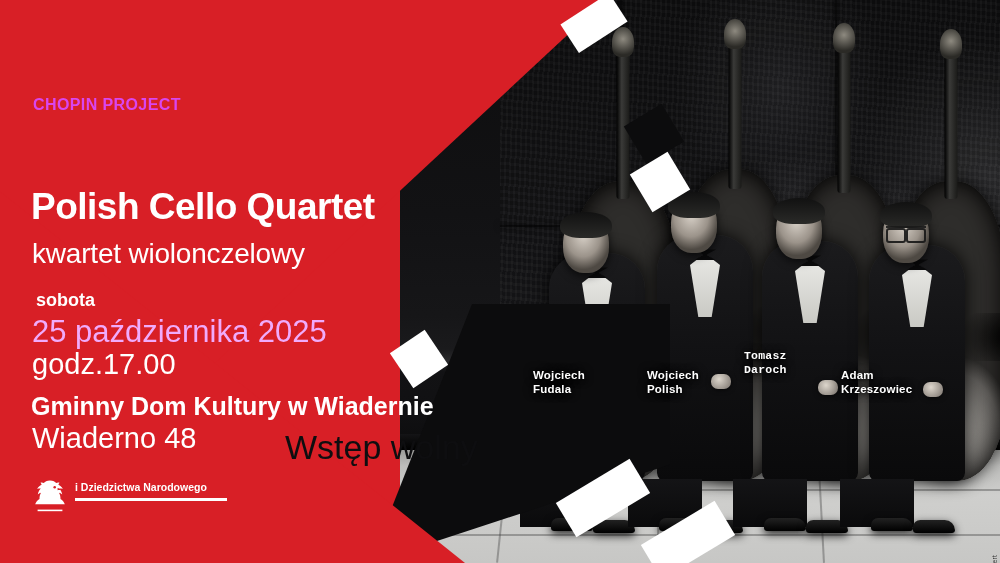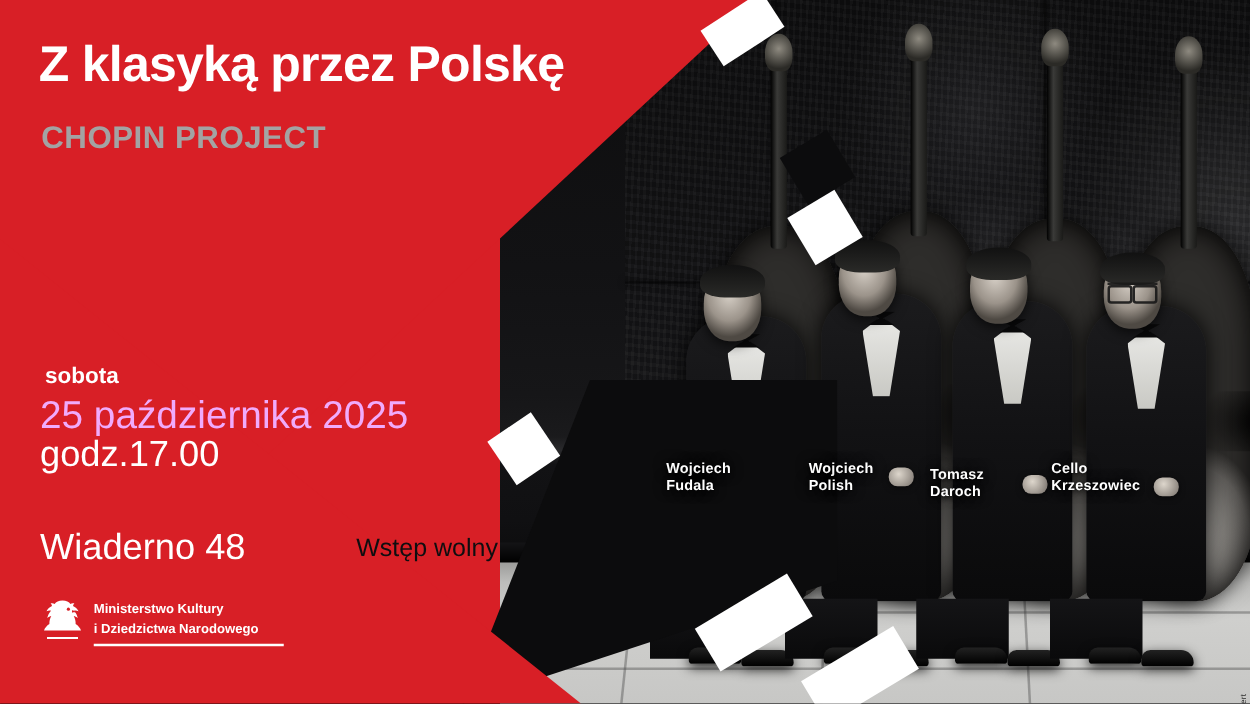--- a/index.html
+++ b/index.html
@@ -185,21 +185,21 @@
   
   .content{ position:absolute; inset:0; }
 
   .t-title{
     position:absolute; left:31px; top:32px;
     color:#fff; font-weight:bold; font-size:40px; letter-spacing:-.6px;
     line-height:1;
   }
   .t-sub{
     position:absolute; left:33px; top:96px;
-    color:#a3a3a3; font-weight:bold; font-size:25px; letter-spacing:.4px;
+    color:#d946ef; font-weight:bold; font-size:16px; letter-spacing:.4px;
   }
   .t-group{
     position:absolute; left:31px; top:188px;
     color:#fff; font-weight:bold; font-size:37px; letter-spacing:-.5px;
     line-height:1;
   }
   .t-group2{
     position:absolute; left:32px; top:238px;
     color:#fff; font-weight:normal; font-size:28px; letter-spacing:-.2px;
   }
@@ -218,21 +218,21 @@
   .t-venue{
     position:absolute; left:31px; top:392px;
     color:#fff; font-weight:bold; font-size:25px;
   }
   .t-addr{
     position:absolute; left:32px; top:422px;
     color:#fff; font-weight:normal; font-size:29px;
   }
   .t-free{
     position:absolute; left:285px; top:428px;
-    color:#0e0e10; font-weight:normal; font-size:20px;
+    color:#0e0e10; font-weight:normal; font-size:34px;
   }
 
   
   .logos{ position:absolute; left:33px; top:478px; display:flex; align-items:center; gap:26px; }
 
   .logo-mk{ display:flex; align-items:flex-start; gap:8px; }
   .eagle{
     width:34px; height:38px; position:relative; flex:none;
   }
   .logo-mk-text{
@@ -370,53 +370,54 @@
   <div class="sq white" style="left:645px; top:520px; width:86px; height:40px; transform:rotate(-31deg);"></div>
 
   <div class="name-label" style="left:533px; top:369px;">
     <div>Wojciech</div>
     <div>Fudala</div>
   </div>
   <div class="name-label" style="left:647px; top:369px;">
     <div>Wojciech</div>
     <div>Polish</div>
   </div>
-  <div class="name-label" style="left:744px; top:374px;">
+  <div class="name-label" style="left:744px; top:349px;font-family:Liberation Mono, monospace;">
     <div>Tomasz</div>
     <div>Daroch</div>
   </div>
   <div class="name-label" style="left:841px; top:369px;">
-    <div>Cello</div>
+    <div>Adam</div>
     <div>Krzeszowiec</div>
   </div>
 
   <div class="content">
-    <div class="t-title">Z klasyką przez Polskę</div>
     <div class="t-sub">CHOPIN PROJECT</div>
+    <div class="t-group">Polish Cello Quartet</div>
+    <div class="t-group2">kwartet wiolonczelowy</div>
     <div class="t-day">sobota</div>
     <div class="t-date">25 października 2025</div>
     <div class="t-time">godz.17.00</div>
+    <div class="t-venue">Gminny Dom Kultury w Wiadernie</div>
     <div class="t-addr">Wiaderno 48</div>
     <div class="t-free">Wstęp wolny</div>
   </div>
 
   <div class="logos">
 
     <div class="logo-mk">
       <div class="eagle">
         <svg viewBox="0 0 34 38" width="34" height="38" aria-hidden="true">
           <path fill="#ffffff" d="M17 2.4c3.1 0 5.2 1.3 6.3 2.7 .9-.5 2.2-.7 3.2-.3 -.6 .5-1 1.2-1.1 2 1.9 .8 3.4 2.3 4.4 4.1 -1.3-.5-2.6-.6-3.6-.4 1.6 1.7 2.6 3.8 3 6 -1-.9-2.2-1.5-3.2-1.7 1.1 2 1.6 4.2 1.5 6.3 2.1 1.3 3.6 3.1 4.3 5.2H2.2c.7-2.1 2.2-3.9 4.3-5.2 -.1-2.1 .4-4.3 1.5-6.3 -1 .2-2.2 .8-3.2 1.7 .4-2.2 1.4-4.3 3-6 -1-.2-2.3-.1-3.6 .4 1-1.8 2.5-3.3 4.4-4.1 -.1-.8-.5-1.5-1.1-2 1-.4 2.3-.2 3.2 .3C11.8 3.7 13.9 2.4 17 2.4z"></path>
           <circle cx="21.7" cy="9.3" r="1.25" fill="#d81f26"></circle>
           <path fill="#d81f26" d="M24.6 10.1c1.5 .2 2.6 1 3.1 1.9 -1.2-.2-2.3-.1-3.1 .2z"></path>
           <path fill="#d81f26" d="M8.6 28.9h16.8v2.1H8.6z"></path>
           <path fill="#ffffff" d="M4.6 31.6h24.8v1.6H4.6z"></path>
         </svg>
       </div>
       <div>
-        <div class="logo-mk-text">Ministerstwo Kultury</div>
         <div class="logo-mk-text">i Dziedzictwa Narodowego</div>
         <div class="logo-mk-rule"></div>
       </div>
     </div>
 
   </div>
 
   <div class="credit">fot. Łukasz Rajchert</div>
 
 </div>

